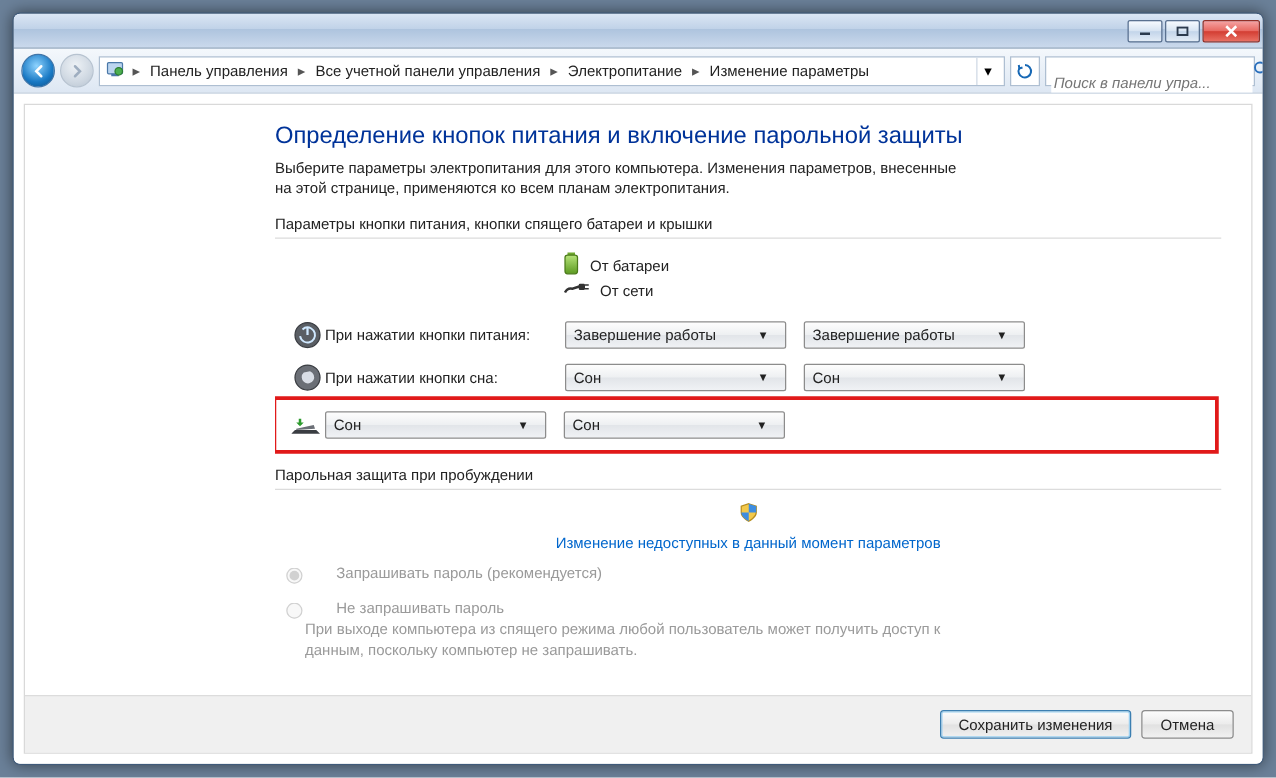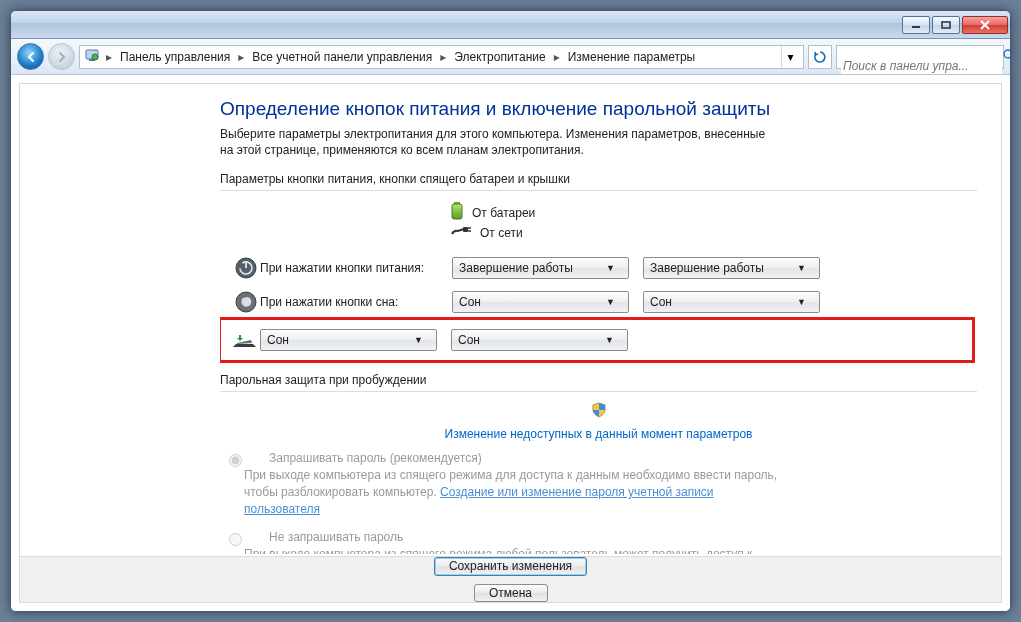--- a/index.html
+++ b/index.html
@@ -217,21 +217,21 @@
   }
   .radio-desc .link { color:#4a8fd4; }
   
   .footer {
     position:absolute;
     left:0; right:0; bottom:0;
     height: 46px;
     background:#f0f0f0;
     border-top:1px solid #dcdcdc;
     display:flex; align-items:center; justify-content:flex-end;
-    padding: 0 14px; gap:8px;flex-direction:column;
+    padding: 0 14px; gap:8px;
   }
   .win-btn {
     height: 23px;
     min-width: 74px;
     padding: 0 14px;
     background: linear-gradient(#fcfcfc,#ececec 48%,#e1e1e1 52%,#f1f1f1);
     border:1px solid #8c8c8c;
     border-radius:3px;
     color:#222;
     cursor:default;
@@ -422,23 +422,20 @@
               </svg>
           </span>
           <span class="link nolined">Изменение недоступных в данный момент параметров</span>
         </div>
 
         <div class="radio-block">
           <div class="radio-line">
             <input type="radio" checked="" disabled="" style="">
             <span>Запрашивать пароль (рекомендуется)</span>
           </div>
-          <div class="radio-desc">
-            <span>При выходе компьютера из спящего режима для доступа к данным необходимо ввести пароль, чтобы разблокировать компьютер. </span><span class="link">Создание или изменение пароля учетной записи пользователя</span>
-          </div>
         </div>
 
         <div class="radio-block">
           <div class="radio-line">
             <input type="radio" disabled="" style="">
             <span>Не запрашивать пароль</span>
           </div>
           <div class="radio-desc">При выходе компьютера из спящего режима любой пользователь может получить доступ к данным, поскольку компьютер не запрашивать.</div>
         </div>
 

